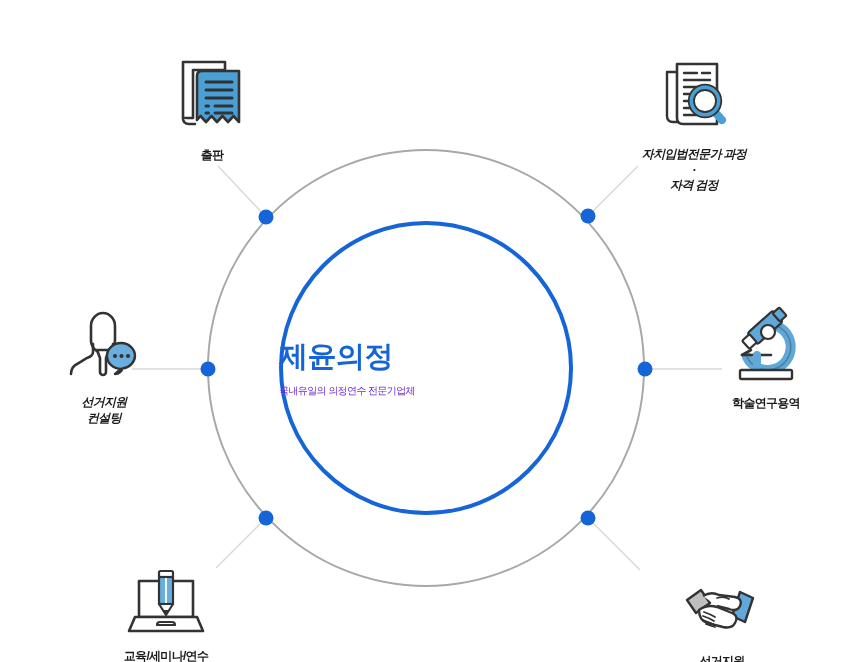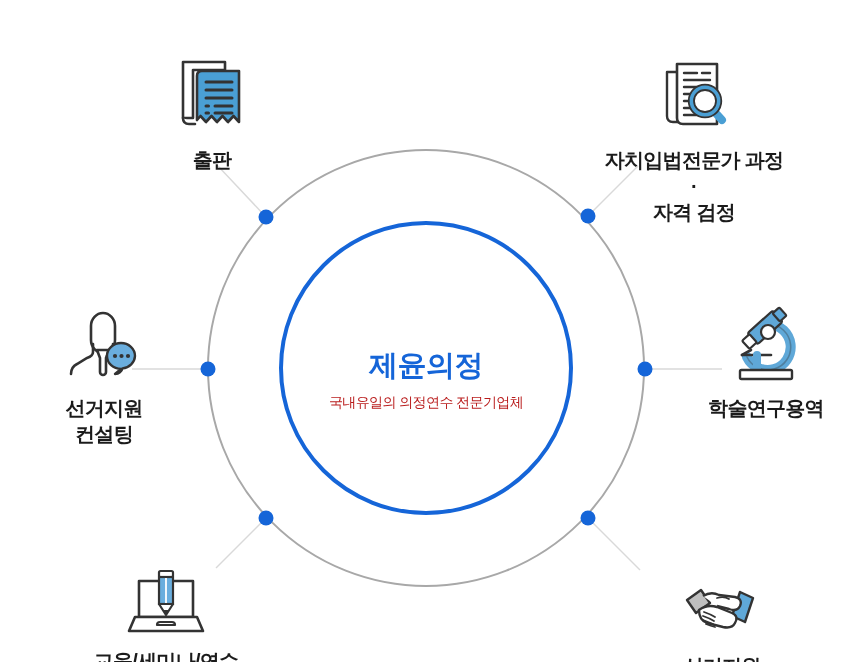--- a/index.html
+++ b/index.html
@@ -22,67 +22,66 @@
     position: absolute;
     left: 0;
     top: 0;
     width: 860px;
     height: 662px;
   }
 
   
   .center-block {
     position: absolute;
-    left: 426px;
+    left: 404px;
     top: 368px;
     transform: translate(-50%, -50%);
     width: 250px;
-    text-align: center;
     pointer-events: none;
-    margin-top: 12px;
   }
   .center-title {
     font-size: 29px;
     font-weight: bold;
     color: #1565d8;
     letter-spacing: -0.5px;
     line-height: 1.2;
     margin-bottom: 9px;
   }
   .center-sub {
-    font-size: 14px;
-    color: #b91c1c;
+    font-size: 10px;
+    color: #6d28d9;
     line-height: 1.5;
     letter-spacing: -0.6px;
   }
 
   
   .node {
     position: absolute;
     width: 210px;
     text-align: center;
     transform: translate(-50%, 0);
   }
   .node-icon {
     height: 86px;
     display: flex;
     align-items: flex-end;
     justify-content: center;
   }
   .node-label {
     margin-top: 9px;
-    font-size: 20px;
+    font-size: 12px;
     font-weight: bold;
     color: #1b1b1b;
     line-height: 1.35;
     letter-spacing: -0.7px;
     white-space: pre-line;
   }
   .node-label.two-line {
     line-height: 1.3;
+    font-style: italic;
   }
 
   
   #node-publish      { left: 212px; top: 52px;  }
   #node-certificate  { left: 694px; top: 52px;  }
   #node-consulting   { left: 104px; top: 300px; }
   #node-research     { left: 766px; top: 300px; }
   #node-education    { left: 166px; top: 553px; }
   #node-election     { left: 722px; top: 558px; }
 </style>

